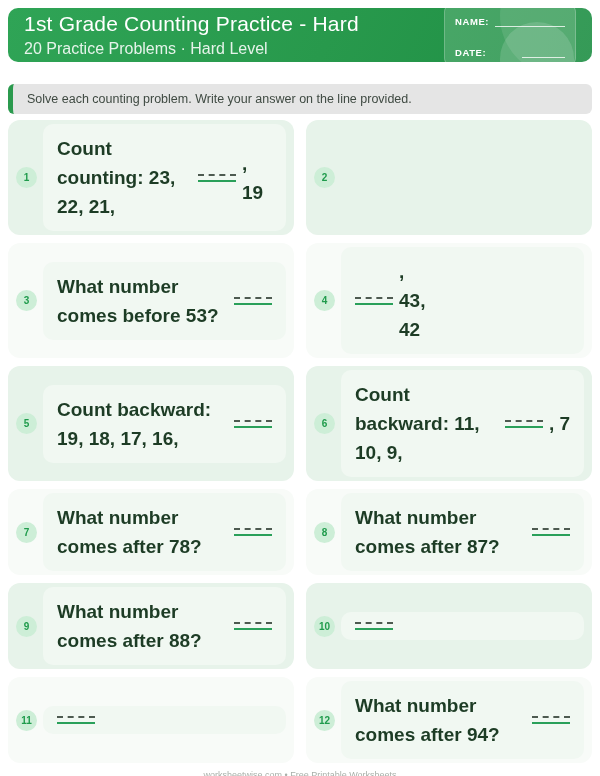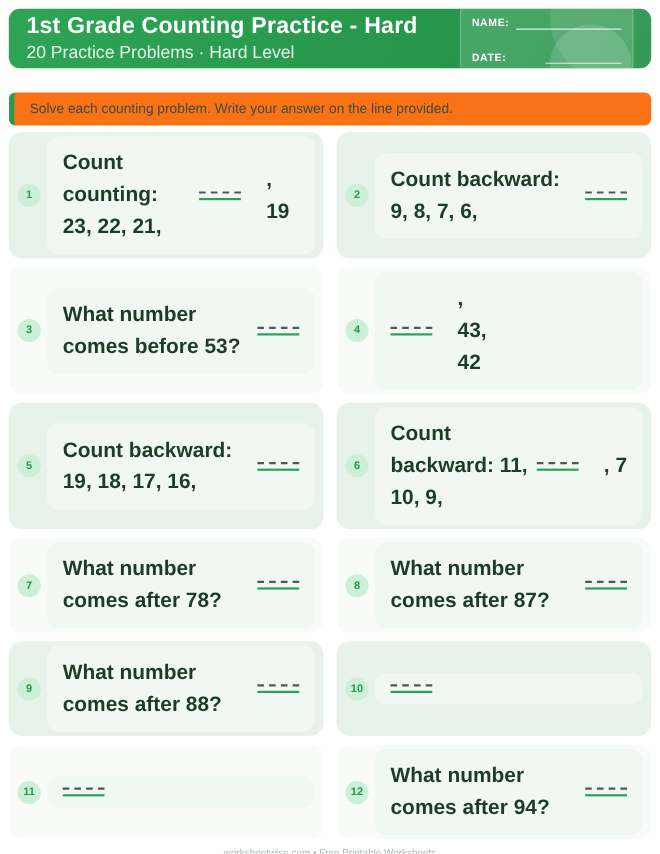--- a/index.html
+++ b/index.html
@@ -29,39 +29,39 @@
     position: absolute; right: -28px; top: -52px;
     width: 120px; height: 120px; border-radius: 50%;
     background: rgba(255,255,255,0.10);
   }
   .header .circle-b {
     position: absolute; right: 18px; bottom: -34px;
     width: 74px; height: 74px; border-radius: 50%;
     background: rgba(255,255,255,0.14);
   }
   .header-titles { position: relative; z-index: 2; }
-  .page-title { font-size: 21px; font-weight: bold; letter-spacing: 0.2px; }
+  .page-title { font-size: 21px; font-weight: normal; letter-spacing: 0.2px; }
   .page-subtitle { font-size: 16px; margin-top: 4px; color: rgba(255,255,255,0.88); }
   .namebox {
     position: relative; z-index: 2;
-    width: 158px;
+    width: 132px;
     background: rgba(255,255,255,0.16);
     border: 1px solid rgba(255,255,255,0.22);
     border-radius: 8px;
     padding: 7px 10px;
     font-size: 9.5px; font-weight: bold; letter-spacing: 0.6px;
   }
   .namerow { display: flex; align-items: flex-end; gap: 6px; height: 15px; }
   .namerow + .namerow { margin-top: 16px; gap: 36px; }
   .writeline { flex: 1; border-bottom: 1.5px solid rgba(255,255,255,0.78); height: 11px; }
 
   
   .instruction {
     margin-top: 22px;
-    background: #f97316;
+    background: #e5e5e5;
     border-left: 5px solid #2b9a4e;
     border-radius: 6px;
     padding: 8px 14px;
     font-size: 12.5px;
     color: #3f4a42;
   }
 
   
   .grid {
     margin-top: 6px;
@@ -92,21 +92,21 @@
     padding: 10px 14px;
     display: flex;
     align-items: center;
     justify-content: space-between;
     gap: 8px;
   }
   .question {
     font-size: 19px; line-height: 29px; font-weight: bold;
     color: #1d3c25;
   }
-  .answer { display: flex; align-items: center; gap: 23px; flex: none; }
+  .answer { display: flex; align-items: center; gap: 6px; flex: none; }
   .blank {
     width: 38px; height: 8px; flex: none;
     border-top: 2px dashed #4d5a50;
     border-bottom: 2px solid #2aa05a;
   }
   .suffix {
     font-size: 19px; line-height: 29px; font-weight: bold;
     color: #1d3c25;
     max-width: 30px;
   }
@@ -151,27 +151,20 @@
       <span class="question">Count counting: 23, 22, 21,</span>
       <span class="answer">
         <span class="blank"></span>
         <span class="suffix">, 19</span>
       </span>
     </div>
   </div>
 
   <div class="card row-tint">
     <span class="badge">2</span>
-    <div class="inner">
-      <span class="question">Count backward: 9, 8, 7, 6,</span>
-      <span class="answer">
-        <span class="blank"></span>
-
-      </span>
-    </div>
   </div>
 
   <div class="card row-plain">
     <span class="badge">3</span>
     <div class="inner">
       <span class="question">What number comes before 53?</span>
       <span class="answer">
         <span class="blank"></span>
 
       </span>

